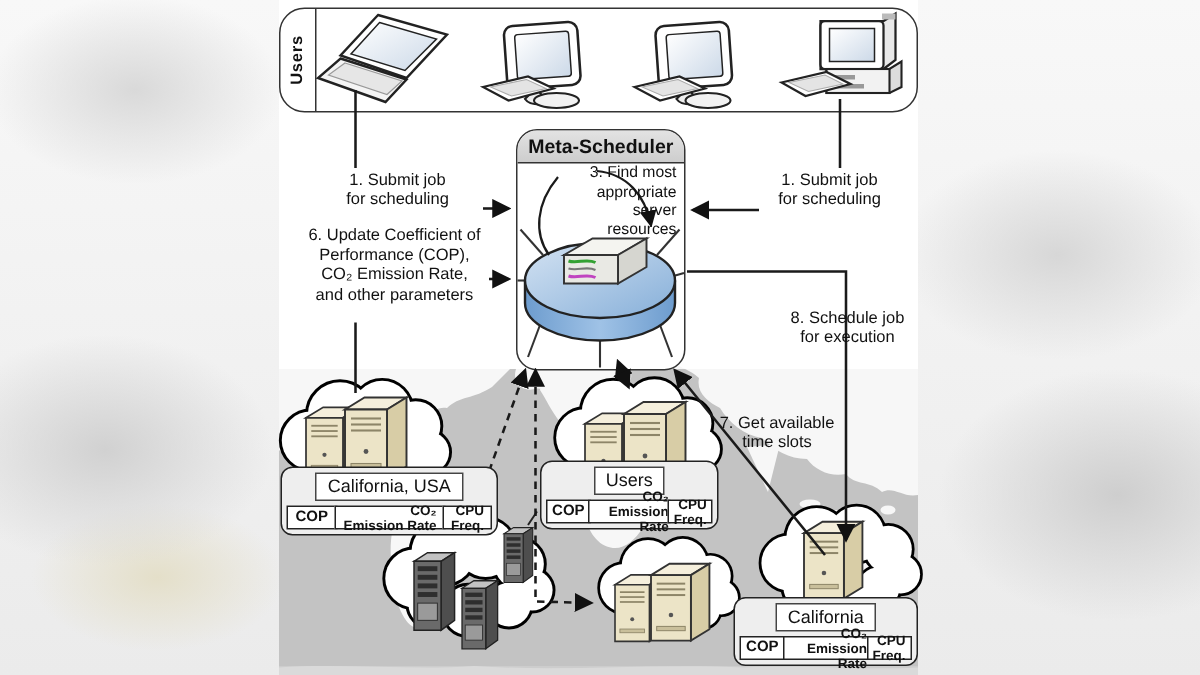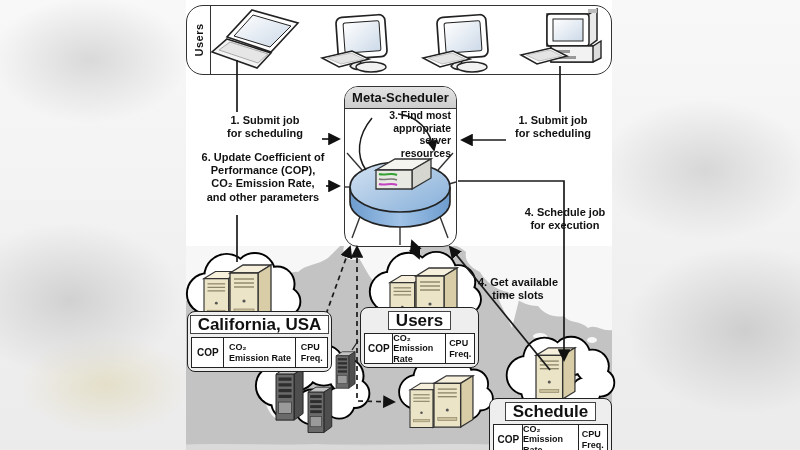--- a/index.html
+++ b/index.html
@@ -21,27 +21,27 @@
   #users-tab{position:absolute;left:0;top:0;width:23px;height:100%;border-right:1.4px solid #333;
      display:flex;align-items:center;justify-content:center;}
   #users-tab span{transform:rotate(-90deg);font-weight:bold;font-size:11px;letter-spacing:.5px;}
   #sched-box{left:344px;top:86px;width:113px;height:161px;border-radius:14px;overflow:hidden;}
   #sched-title{height:21px;background:linear-gradient(#e3e3e3,#cdcdcd);border-bottom:1.4px solid #333;
      display:flex;align-items:center;justify-content:center;font-weight:bold;font-size:13px;}
   #art-layer{z-index:3;}
   .panel{position:absolute;z-index:4;background:#eeeeee;border:1.6px solid #222;border-radius:8px;
      box-sizing:border-box;padding-top:3px;}
   .panel-title{background:#fff;border:1.3px solid #444;width:max-content;margin:0 auto 3px;
-     padding:0 7px;font-weight:bold;font-size:17px;line-height:17px;text-align:right;}
+     padding:0 7px;font-weight:normal;font-size:12px;line-height:17px;text-align:right;}
   .cells{display:flex;margin:0 3px 3px;}
-  .cell{background:#fff;border:1.5px solid #222;box-sizing:border-box;height:31px;
-     display:flex;align-items:center;justify-content:center;text-align:left;
+  .cell{background:#fff;border:1.5px solid #222;box-sizing:border-box;height:16px;
+     display:flex;align-items:center;justify-content:center;text-align:right;
      font-weight:bold;font-size:9px;line-height:1.12;white-space:pre-line;}
   .cell+.cell{margin-left:-1.5px;}
-  .txt{position:absolute;z-index:5;font-weight:bold;text-align:center;
+  .txt{position:absolute;z-index:5;font-weight:normal;text-align:center;
      white-space:pre-line;line-height:1.2;font-size:11px;}
 </style>
 </head>
 <body>
 
 <div class="bg"></div>
 <div class="diagram-bg"></div>
 
 <svg id="map-layer" class="layer">
   <rect x="186" y="246" width="426" height="204" fill="#c3c3c3"></rect>
@@ -265,21 +265,21 @@
   <div class="cells">
     <div class="cell" style="width:30px;font-size:10px;">COP</div>
     <div class="cell" style="width:55px;">CO₂
 Emission Rate</div>
     <div class="cell" style="width:30px;">CPU
 Freq.</div>
   </div>
 </div>
 
 <div class="panel" style="left:489px;top:398px;width:123px;">
-  <div class="panel-title">Schedule</div>
+  <div class="panel-title">California</div>
   <div class="cells">
     <div class="cell" style="width:31px;font-size:10px;">COP</div>
     <div class="cell" style="width:58px;">CO₂
 Emission Rate</div>
     <div class="cell" style="width:31px;">CPU
 Freq.</div>
   </div>
 </div>
 
 <div class="txt" style="left:200px;top:114px;width:130px;">1. Submit job
@@ -287,16 +287,16 @@
 <div class="txt" style="left:488px;top:114px;width:130px;">1. Submit job
 for scheduling</div>
 <div class="txt" style="left:188px;top:151px;width:150px;">6. Update Coefficient of
 Performance (COP),
 CO₂ Emission Rate,
 and other parameters</div>
 <div class="txt" style="left:349px;top:109px;width:102px;font-size:10.5px;text-align:right;">3. Find most
 appropriate
 server
 resources</div>
-<div class="txt" style="left:500px;top:206px;width:130px;">4. Schedule job
+<div class="txt" style="left:500px;top:206px;width:130px;">8. Schedule job
 for execution</div>
-<div class="txt" style="left:452px;top:276px;width:132px;">4. Get available
+<div class="txt" style="left:452px;top:276px;width:132px;">7. Get available
 time slots</div>
 
 </body></html>

